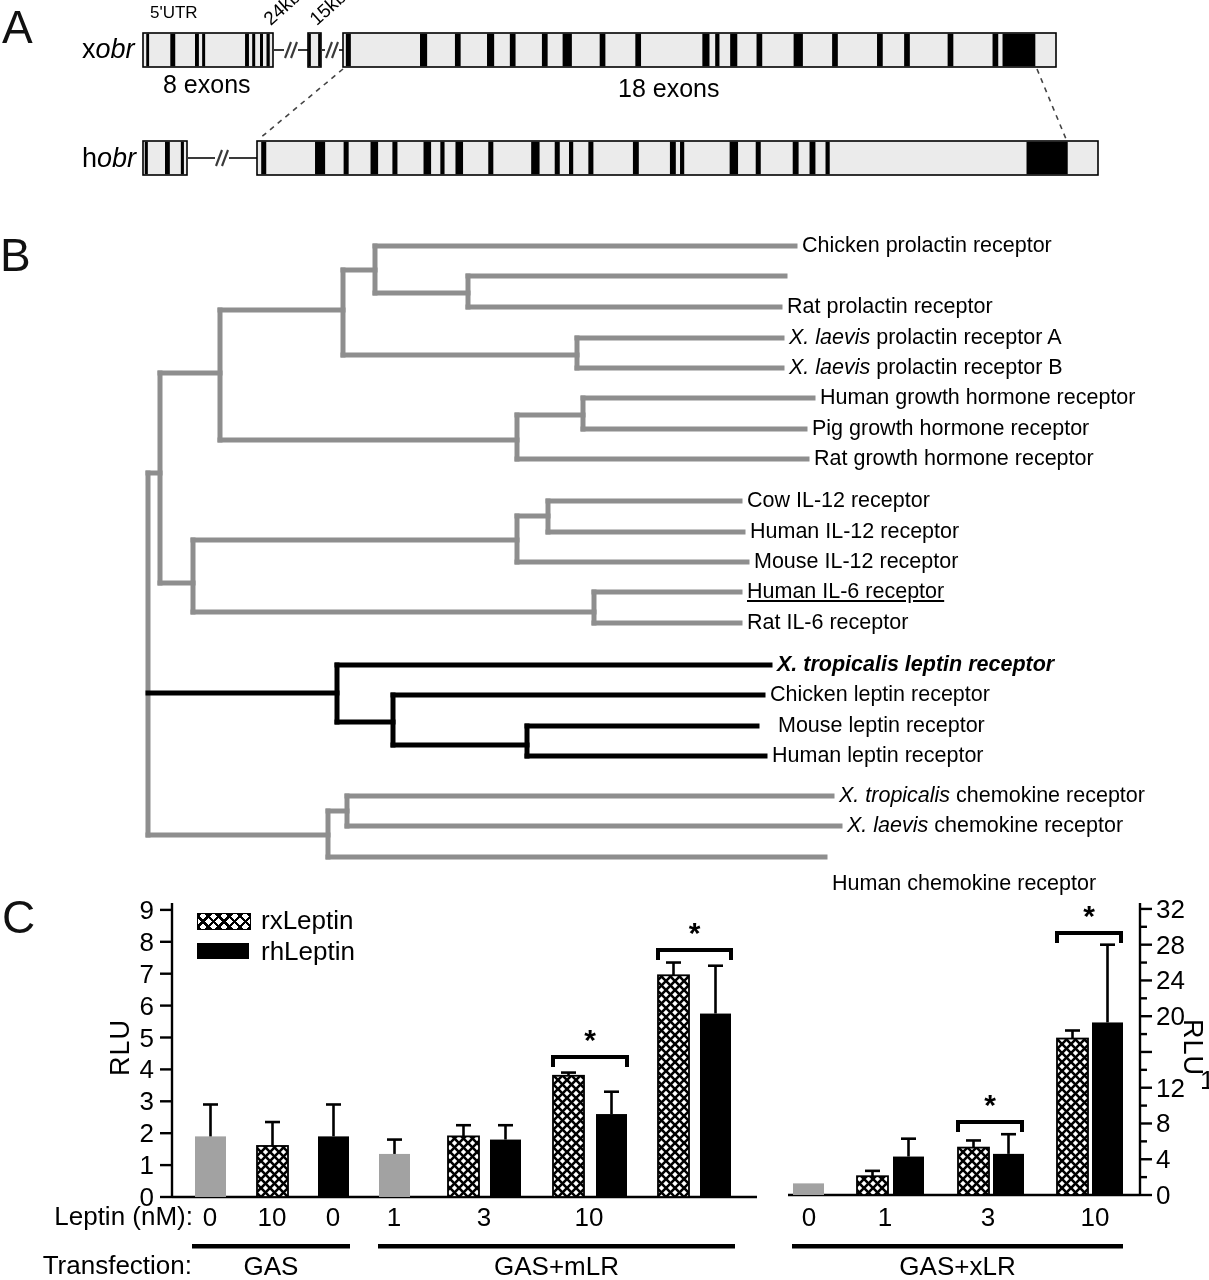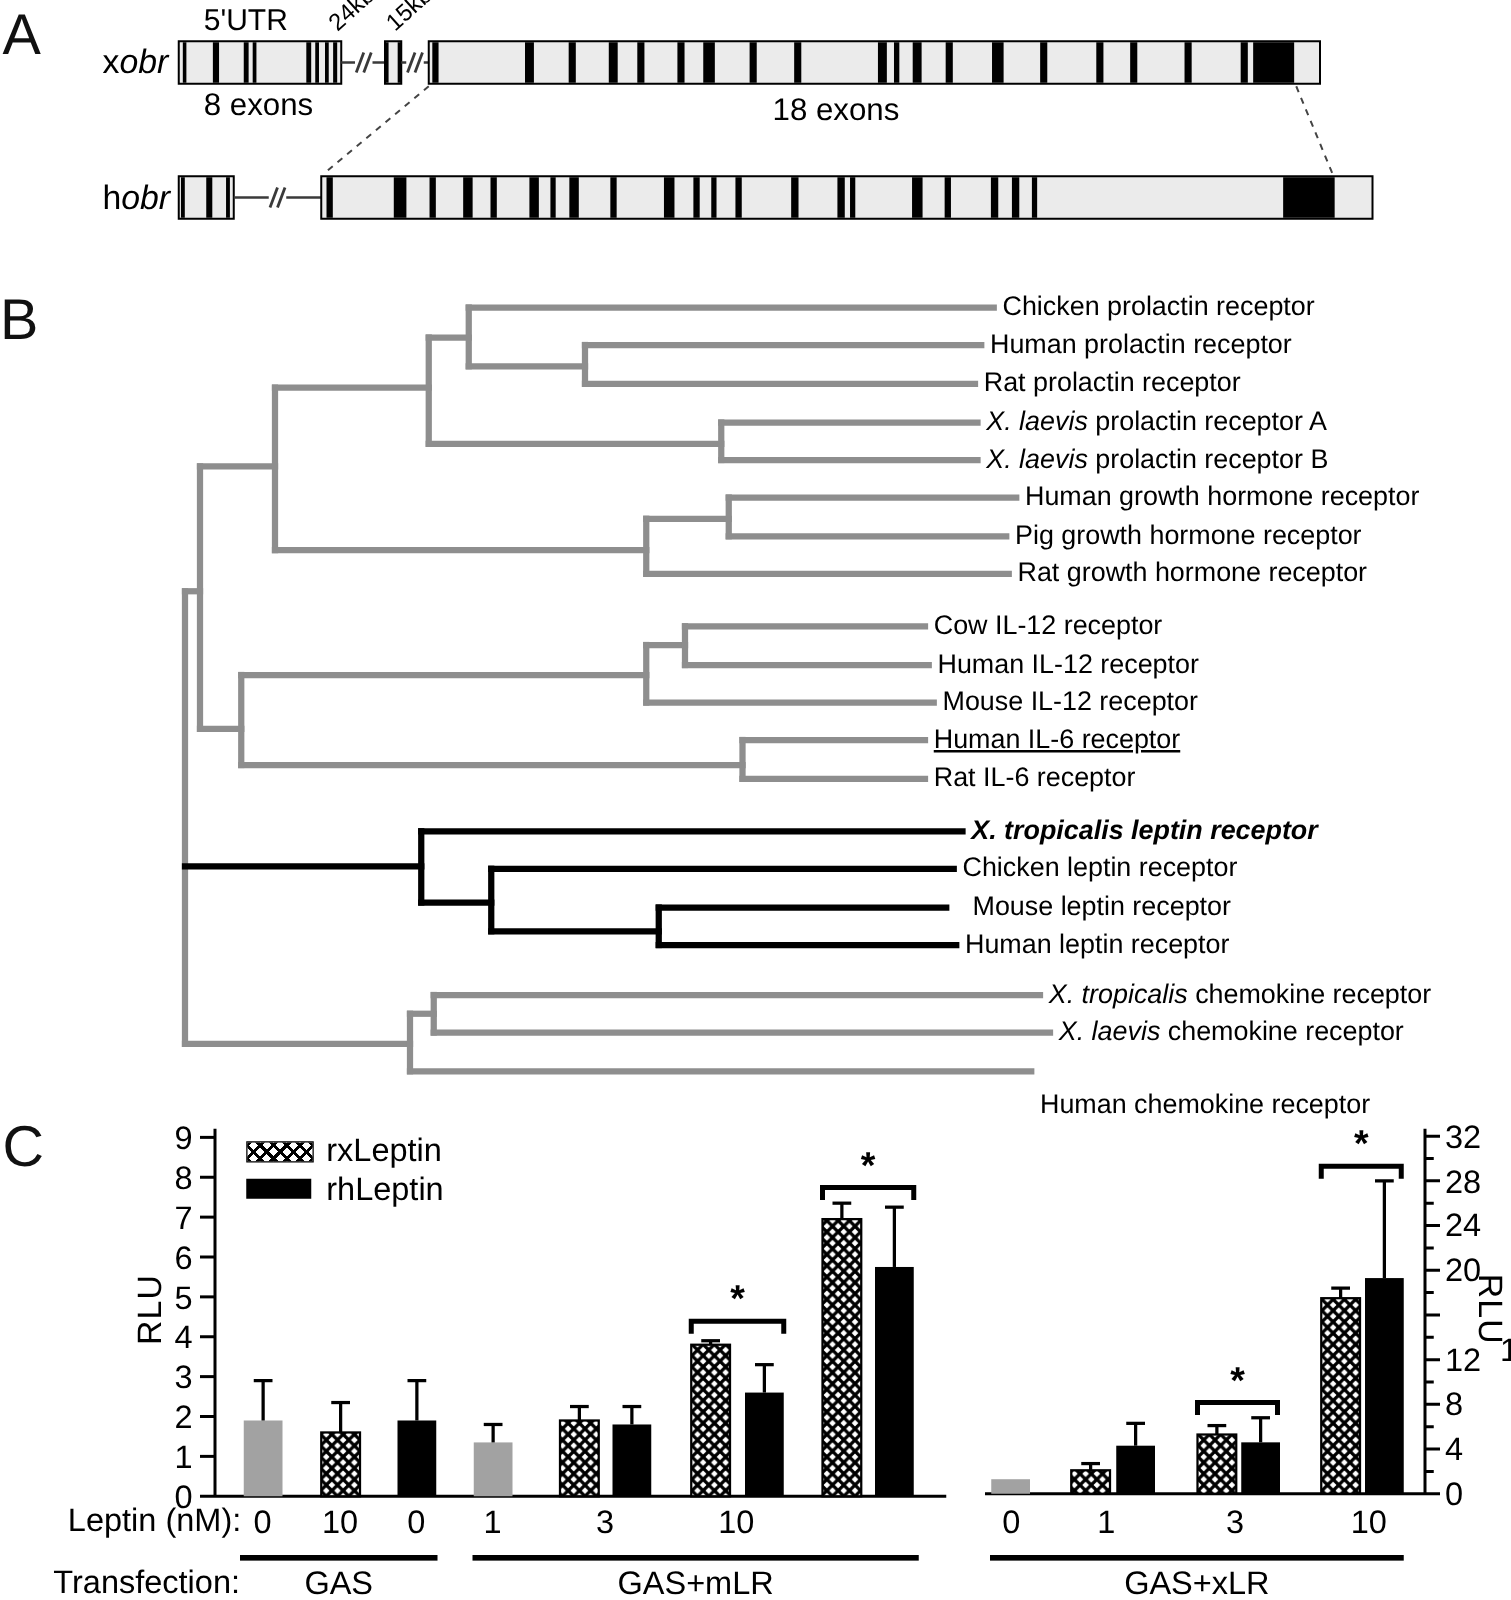--- a/index.html
+++ b/index.html
@@ -246,38 +246,37 @@
       <line x1="1100" y1="944.6800000000001" x2="1115" y2="944.6800000000001" stroke="#000" stroke-width="2.6"></line>
       <rect x="792" y="1244" width="331" height="4.5" fill="#000"></rect>
       <path d="M958,1132 L958,1122 L1022,1122 L1022,1132" fill="none" stroke="#000" stroke-width="4"></path>
       <path d="M1057,943 L1057,933 L1121,933 L1121,943" fill="none" stroke="#000" stroke-width="4"></path>
     </svg>
 
   <div class="abs panel-letter" style="left:2px;top:4px">A</div>
   <div class="abs panel-letter" style="left:0px;top:232px">B</div>
   <div class="abs panel-letter" style="left:2px;top:894px">C</div>
 
-  <div class="abs" style="left:163px;top:3px;font-size:24px">5'UTR</div>
+  <div class="abs" style="left:150px;top:3px;font-size:17px">5'UTR</div>
   <div class="abs" style="left:82px;top:34px;font-size:27px"><span>x</span><i>obr</i></div>
   <div class="abs" style="left:82px;top:143px;font-size:27px"><span>h</span><i>obr</i></div>
   <div class="abs" style="left:163px;top:70px;font-size:25px">8 exons</div>
   <div class="abs" style="left:618px;top:74px;font-size:25px">18 exons</div>
   <div class="abs small-rot" style="left:274px;top:8px;transform:rotate(-42deg)">24kb</div>
   <div class="abs small-rot" style="left:320px;top:8px;transform:rotate(-42deg)">15kb</div>
 
   <div class="abs legend-swatch-x" style="left:197px;top:913px"></div>
   <div class="abs ticklab" style="left:261px;top:905px">rxLeptin</div>
   <div class="abs legend-swatch-k" style="left:197px;top:943px"></div>
   <div class="abs ticklab" style="left:261px;top:936px">rhLeptin</div>
   <div class="abs rlu" style="left:80px;top:1032px;width:80px;text-align:center;transform:rotate(-90deg)">RLU</div>
   <div class="abs rlu" style="left:1152px;top:1032px;width:80px;text-align:center;transform:rotate(90deg)">RLU</div>
   <div class="abs ticklab" style="left:20px;top:1201px;width:173px;text-align:right">Leptin (nM):</div>
   <div class="abs ticklab" style="left:20px;top:1250px;width:172px;text-align:right">Transfection:</div>
 <div class="abs leaf" style="left: 802px; top: 232px; font-weight: normal;"><span>Chicken prolactin receptor</span></div>
-    <div class="abs leaf" style="left: 792px; top: 262px; font-weight: normal;"><span>Human prolactin receptor</span></div>
     <div class="abs leaf" style="left: 787px; top: 293px; font-weight: normal;"><span>Rat prolactin receptor</span></div>
     <div class="abs leaf" style="left: 789px; top: 324px; font-weight: normal;"><i>X. laevis </i><span>prolactin receptor A</span></div>
     <div class="abs leaf" style="left: 789px; top: 354px; font-weight: normal;"><i>X. laevis </i><span>prolactin receptor B</span></div>
     <div class="abs leaf" style="left: 820px; top: 384px; font-weight: normal;"><span>Human growth hormone receptor</span></div>
     <div class="abs leaf" style="left: 812px; top: 415px; font-weight: normal;"><span>Pig growth hormone receptor</span></div>
     <div class="abs leaf" style="left: 814px; top: 445px; font-weight: normal;"><span>Rat growth hormone receptor</span></div>
     <div class="abs leaf" style="left: 747px; top: 487px; font-weight: normal;"><span>Cow IL-12 receptor</span></div>
     <div class="abs leaf" style="left: 750px; top: 518px; font-weight: normal;"><span>Human IL-12 receptor</span></div>
     <div class="abs leaf" style="left: 754px; top: 548px; font-weight: normal;"><span>Mouse IL-12 receptor</span></div>
     <div class="abs leaf" style="left: 747px; top: 578px; font-weight: normal; text-decoration: underline;"><span>Human IL-6 receptor</span></div>

